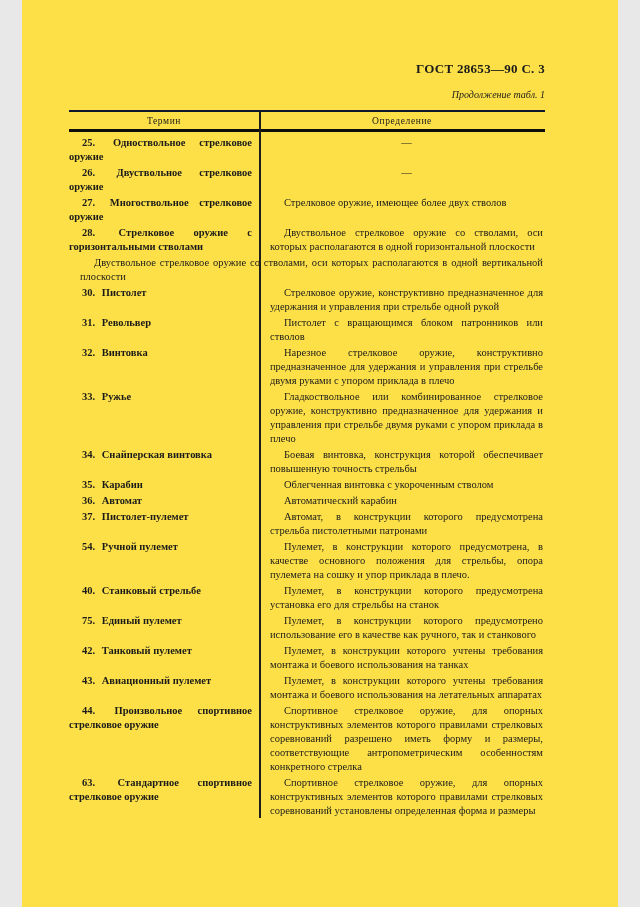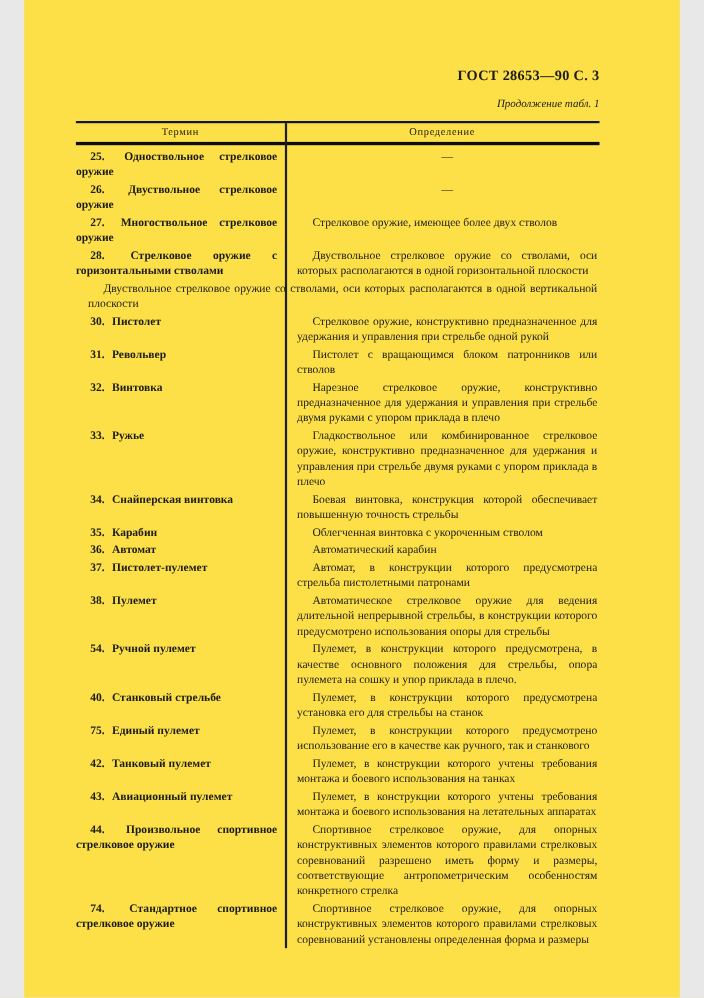--- a/index.html
+++ b/index.html
@@ -175,24 +175,20 @@
   <div class="row">
     <div class="cell cell-term"><span class="term-number">36. </span><span class="term-text">Автомат</span></div>
     <div class="cell cell-def">Автоматический карабин</div>
   </div>
 
   <div class="row">
     <div class="cell cell-term"><span class="term-number">37. </span><span class="term-text">Пистолет-пулемет</span></div>
     <div class="cell cell-def">Автомат, в конструкции которого предусмотрена стрельба пистолетными патронами</div>
   </div>
 
-  <div class="row">
-    <div class="cell cell-term"><span class="term-number">38. </span><span class="term-text">Пулемет</span></div>
-    <div class="cell cell-def">Автоматическое стрелковое оружие для ведения длительной непрерывной стрельбы, в конструкции которого предусмотрено использования опоры для стрельбы</div>
-  </div>
 
   <div class="row">
     <div class="cell cell-term"><span class="term-number">54. </span><span class="term-text">Ручной пулемет</span></div>
     <div class="cell cell-def">Пулемет, в конструкции которого предусмотрена, в качестве основного положения для стрельбы, опора пулемета на сошку и упор приклада в плечо.</div>
   </div>
 
   <div class="row">
     <div class="cell cell-term"><span class="term-number">40. </span><span class="term-text">Станковый стрельбе</span></div>
     <div class="cell cell-def">Пулемет, в конструкции которого предусмотрена установка его для стрельбы на станок</div>
   </div>
@@ -211,20 +207,20 @@
     <div class="cell cell-term"><span class="term-number">43. </span><span class="term-text">Авиационный пулемет</span></div>
     <div class="cell cell-def">Пулемет, в конструкции которого учтены требования монтажа и боевого использования на летательных аппаратах</div>
   </div>
 
   <div class="row">
     <div class="cell cell-term"><span class="term-number">44. </span><span class="term-text">Произвольное спортивное стрелковое оружие</span></div>
     <div class="cell cell-def">Спортивное стрелковое оружие, для опорных конструктивных элементов которого правилами стрелковых соревнований разрешено иметь форму и размеры, соответствующие антропометрическим особенностям конкретного стрелка</div>
   </div>
 
   <div class="row">
-    <div class="cell cell-term"><span class="term-number">74. </span><span class="term-text">Стандартное спортивное стрелковое оружие</span></div>
+    <div class="cell cell-term"><span class="term-number">63. </span><span class="term-text">Стандартное спортивное стрелковое оружие</span></div>
     <div class="cell cell-def">Спортивное стрелковое оружие, для опорных конструктивных элементов которого правилами стрелковых соревнований установлены определенная форма и размеры</div>
   </div>
 </div>
     </div>
 
   </div>
 </div>
 
 </body></html>

